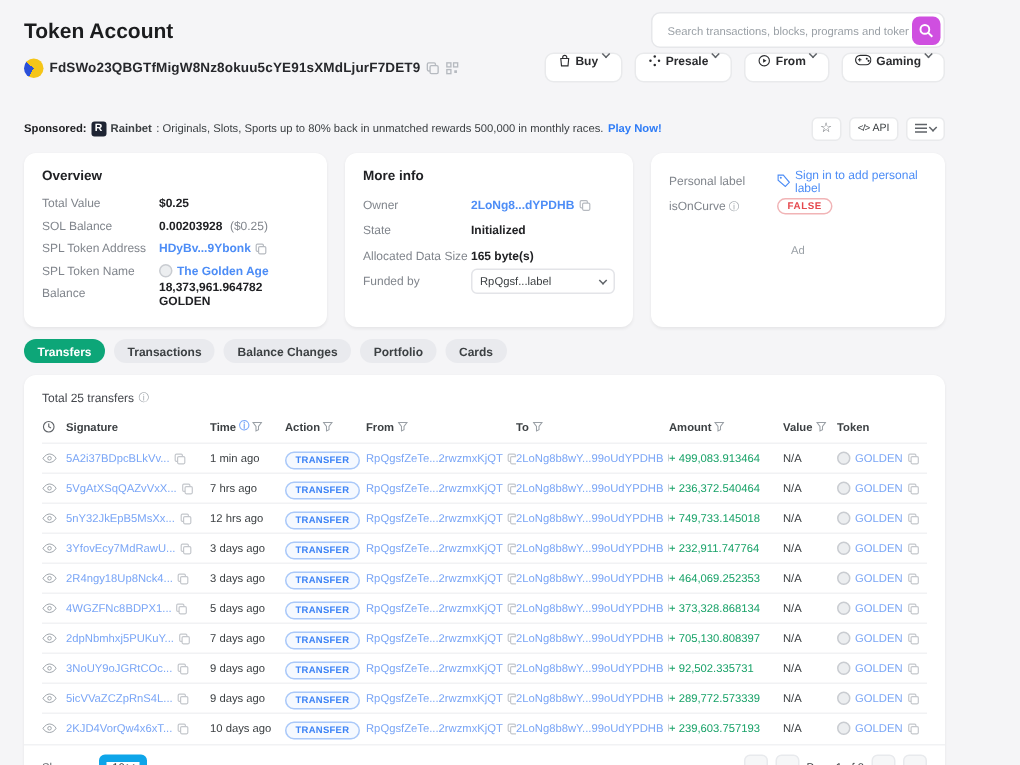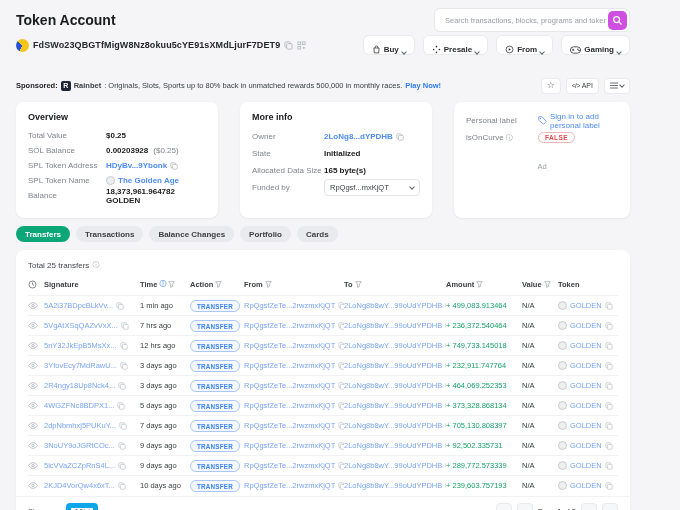--- a/index.html
+++ b/index.html
@@ -23,41 +23,41 @@
     display:flex; align-items:center; justify-content:center; cursor:pointer; flex-shrink:0; }
 
   .addr-row { margin-top:3px; height:20px; }
   .addr-group { display:flex; align-items:center; gap:4px;text-align:center; }
   .avatar { width:13px; height:13px; border-radius:50%;
     background:conic-gradient(from 210deg, #2b50d8 0 100deg, #f5c518 100deg 360deg); }
   .addr { font-size:9px; font-weight:700; color:#26272b; letter-spacing:.1px; }
   .icon-btn { display:inline-flex; align-items:center; cursor:pointer; }
 
   .nav-btns { display:flex; gap:8px; }
-  .nav-btn { display:inline-flex; align-items:flex-end; gap:3px; background:#fff;
+  .nav-btn { display:inline-flex; align-items:flex-start; gap:3px; background:#fff;
     border:1px solid #e9eaec; border-radius:6px; height:20px; padding:0 8px;
     font-size:8px; font-weight:700; color:#2b2c2f; cursor:pointer; }
   .chev { width:4px; height:4px; border-right:1px solid #5f6368; border-bottom:1px solid #5f6368;
     transform:rotate(45deg); margin-top:-2px; display:inline-block; }
 
   .sp-row { margin-top:22px; height:17px; }
   .sponsored { display:flex; align-items:center; gap:3px; font-size:7.5px; color:#3c4043; }
   .sp-label { font-weight:700; color:#202124; }
   .sp-logo { width:10px; height:10px; border-radius:2px; background:#1e2433; color:#fff;
     font-size:7px; font-weight:700; display:inline-flex; align-items:center; justify-content:center; }
   .sp-brand { font-weight:700; }
   .sp-cta { color:#2f7cf6; font-weight:700; cursor:pointer; }
   .top-actions { display:flex; gap:5px; }
   .mini-btn { height:16px; border:1px solid #e9eaec; background:#fff; border-radius:4px;
     font-size:7px; display:inline-flex; align-items:center; gap:2px; padding:0 5px;
     color:#3c4043; cursor:pointer; }
   .code-ic { font-size:6.5px; color:#3c4043; letter-spacing:-.5px; }
 
   
-  .cards { display:flex; gap:22px; margin-top:8px; }
+  .cards { display:flex; gap:12px; margin-top:8px; }
   .card { background:#fff; border-radius:8px; box-shadow:0 1px 2px rgba(60,64,67,.08);
     padding:10px 12px; }
   .card-ov { width:202px; height:116px; }
   .card-mi { width:192px; height:116px; }
   .card-ms { flex:1; height:116px; }
   .card h2 { font-size:9px; font-weight:700; margin:0 0 6px; color:#202124; }
   .kv { display:flex; align-items:center; height:15px; font-size:8px; }
   .card-mi .kv, .card-ms .kv { height:17px; }
   .kv .k { width:78px; color:#80858c; flex-shrink:0; display:flex; align-items:center; gap:2px; }
   .card-mi .kv .k { width:72px; }
@@ -282,21 +282,21 @@
         <span class="k">State</span>
         <span class="v">Initialized</span>
       </div>
       <div class="kv">
         <span class="k">Allocated Data Size</span>
         <span class="v">165 byte(s)</span>
       </div>
       <div class="kv">
         <span class="k">Funded by</span>
         <span class="select">
-          <span>RpQgsf...mxKjQT</span>
+          <span>RpQgsf...label</span>
           <span class="chev"></span>
         </span>
       </div>
     </div>
 
     <div class="card card-ms">
       <div class="kv">
         <span class="k">Personal label</span>
         <span class="v" style="font-weight:400;">
           <span>

